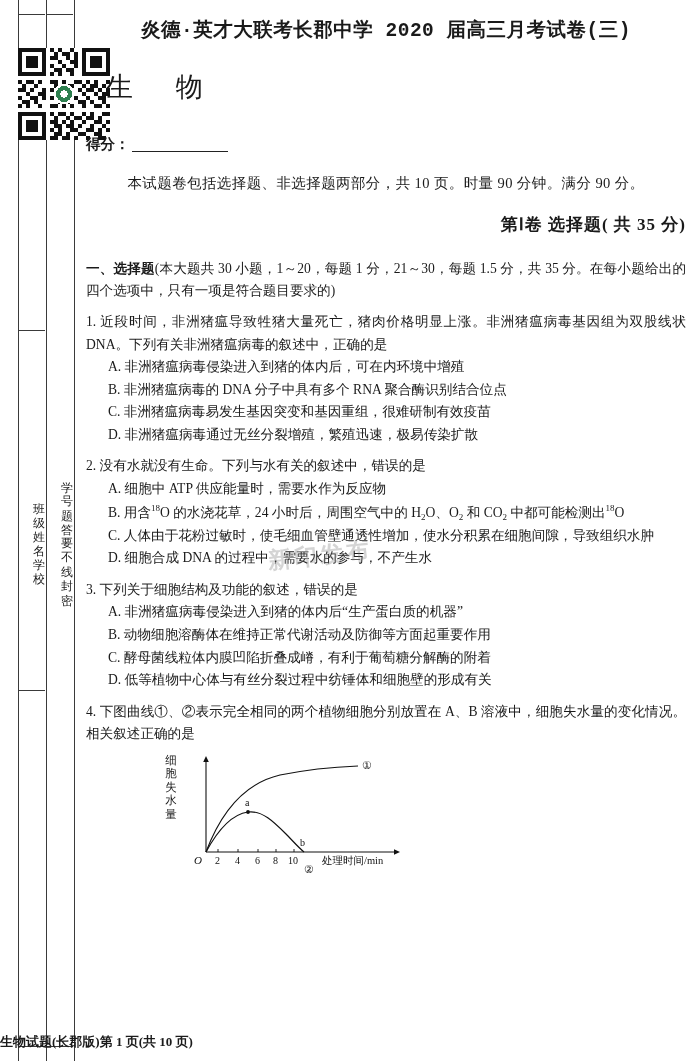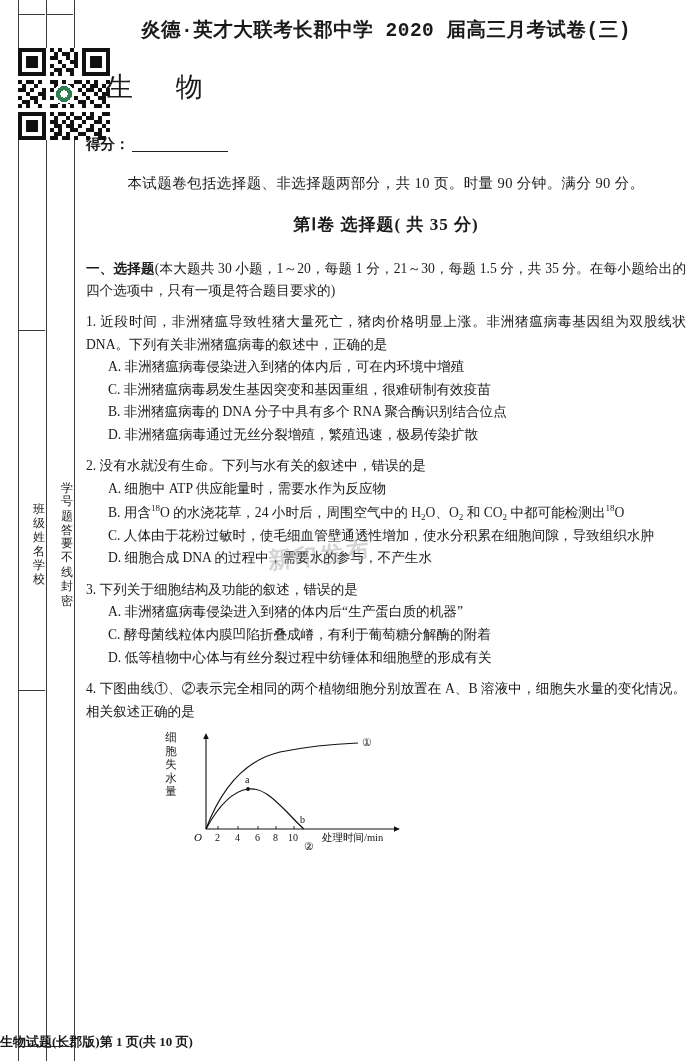--- a/index.html
+++ b/index.html
@@ -97,21 +97,21 @@
   }
 
   .notice{
     text-align:center;
     font-size:14.5px;
     margin-top:20px;
     letter-spacing:0.4px;
   }
 
   .juan{
-    text-align:center;
+    text-align:right;
     font-weight:bold;
     font-size:17px;
     margin-top:20px;
     letter-spacing:1px;
   }
 
   .sec-head{
     font-size:13.6px;
     margin-top:22px;
     line-height:1.62;
@@ -348,42 +348,43 @@
     <div class="sec-head">
       <span>一、选择题</span><span class="norm">(本大题共 30 小题，1～20，每题 1 分，21～30，每题 1.5 分，共 35 分。在每小题给出的四个选项中，只有一项是符合题目要求的)</span>
     </div>
 
     <div class="q">
       <span class="stem">
         <span>1.</span>
         <span>近段时间，非洲猪瘟导致牲猪大量死亡，猪肉价格明显上涨。非洲猪瘟病毒基因组为双股线状 DNA。下列有关非洲猪瘟病毒的叙述中，正确的是</span>
       </span>
       <span class="opt">A. 非洲猪瘟病毒侵染进入到猪的体内后，可在内环境中增殖</span>
+      <span class="opt">B. 非洲猪瘟病毒的 DNA 分子中具有多个 RNA 聚合酶识别结合位点</span>
       <span class="opt">C. 非洲猪瘟病毒易发生基因突变和基因重组，很难研制有效疫苗</span>
-      <span class="opt">B. 非洲猪瘟病毒的 DNA 分子中具有多个 RNA 聚合酶识别结合位点</span>
       <span class="opt">D. 非洲猪瘟病毒通过无丝分裂增殖，繁殖迅速，极易传染扩散</span>
     </div>
 
     <div class="q">
       <span class="stem">
         <span>2.</span>
         <span>没有水就没有生命。下列与水有关的叙述中，错误的是</span>
       </span>
       <span class="opt">A. 细胞中 ATP 供应能量时，需要水作为反应物</span>
       <span class="opt">B. 用含<sup>18</sup>O 的水浇花草，24 小时后，周围空气中的 H<sub>2</sub>O、O<sub>2</sub> 和 CO<sub>2</sub> 中都可能检测出<sup>18</sup>O</span>
       <span class="opt">C. 人体由于花粉过敏时，使毛细血管壁通透性增加，使水分积累在细胞间隙，导致组织水肿</span>
       <span class="opt">D. 细胞合成 DNA 的过程中，需要水的参与，不产生水</span>
     </div>
 
     <div class="q">
       <span class="stem">
         <span>3.</span>
         <span>下列关于细胞结构及功能的叙述，错误的是</span>
       </span>
       <span class="opt">A. 非洲猪瘟病毒侵染进入到猪的体内后“生产蛋白质的机器”</span>
+      <span class="opt">B. 动物细胞溶酶体在维持正常代谢活动及防御等方面起重要作用</span>
       <span class="opt">C. 酵母菌线粒体内膜凹陷折叠成嵴，有利于葡萄糖分解酶的附着</span>
       <span class="opt">D. 低等植物中心体与有丝分裂过程中纺锤体和细胞壁的形成有关</span>
     </div>
 
     <div class="q">
       <span class="stem">
         <span>4.</span>
         <span>下图曲线①、②表示完全相同的两个植物细胞分别放置在 A、B 溶液中，细胞失水量的变化情况。相关叙述正确的是</span>
       </span>
     </div>

